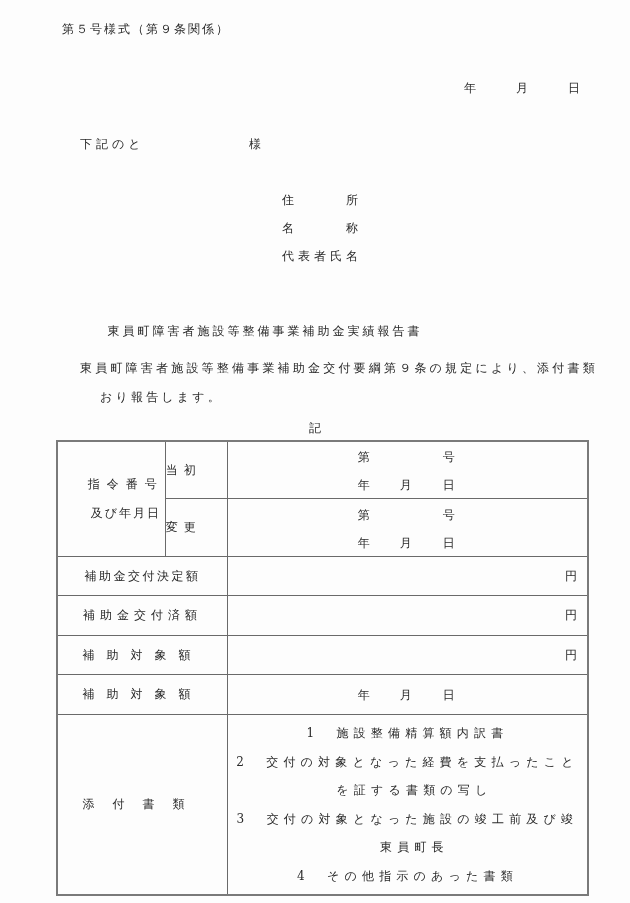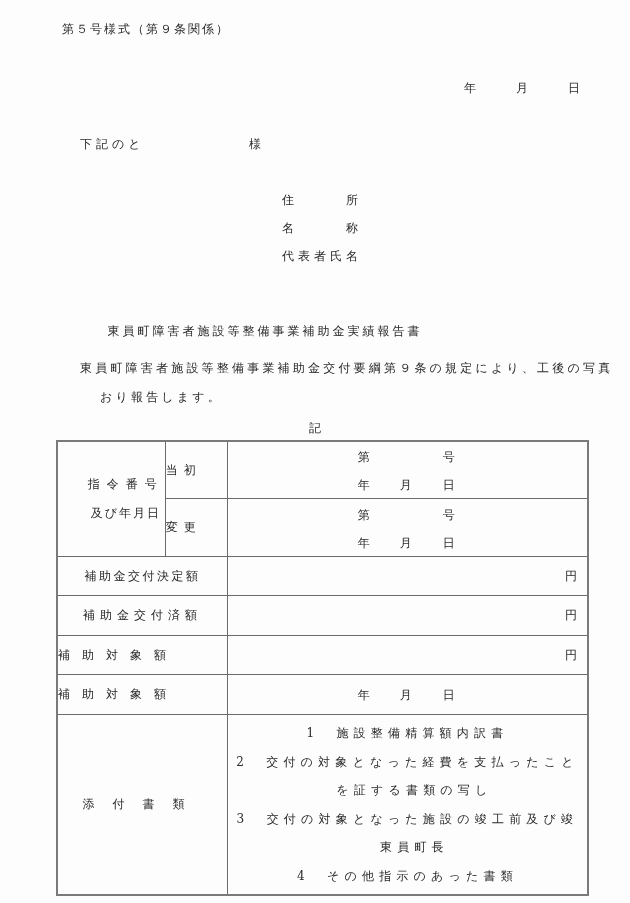--- a/index.html
+++ b/index.html
@@ -33,21 +33,21 @@
     border: 1px solid #6a6a6a; padding: 0; vertical-align: middle;
     font-size: 12px;
   }
   table.rep { border: 2px solid #7a7a7a; }
   .c1 { width: 108px; }
   .c2 { width: 62px; }
   .c3 { width: 360px; }
   .center { text-align: center; }
   .lbl { letter-spacing: 6px; }
   .lbl-wide { text-align: center; letter-spacing: 2.5px; }
-  .lbl-mid { letter-spacing: 12px; }
+  .lbl-mid { text-align: center; letter-spacing: 12px; }
   .lbl-xwide { text-align: center; letter-spacing: 18px; margin-top: 14px; }
   .yen { text-align: right; padding-right: 10px !important; }
   .line2 { line-height: 29px; padding-left: 29px; }
   .daterow { position: relative; height: 28px; }
   .daterow span { position: absolute; top: 7px; }
   .attach { padding: 4px 8px 4px 8px !important; line-height: 28.5px; letter-spacing: 5.2px; vertical-align: top !important; text-align: center; }
   .attach div { white-space: normal; }
   .attach .indent { padding-left: 14px; }
 </style>
 </head>
@@ -69,21 +69,21 @@
   <span class="r">所</span>
 </div>
 <div class="applicant" style="top:220px">
   <span class="l">名</span>
   <span class="r">称</span>
 </div>
 <div class="abs" id="rep">代表者氏名</div>
 
 <div class="abs" id="title">東員町障害者施設等整備事業補助金実績報告書</div>
 
-<div class="abs" id="body1">東員町障害者施設等整備事業補助金交付要綱第９条の規定により、工後の写真</div>
+<div class="abs" id="body1">東員町障害者施設等整備事業補助金交付要綱第９条の規定により、添付書類</div>
 <div class="abs" id="body2">おり報告します。</div>
 <div class="abs" id="ki">記</div>
 
 <table class="rep">
   <colgroup>
       <col class="c1">
       <col class="c2">
       <col class="c3">
     </colgroup>
   <tbody>

